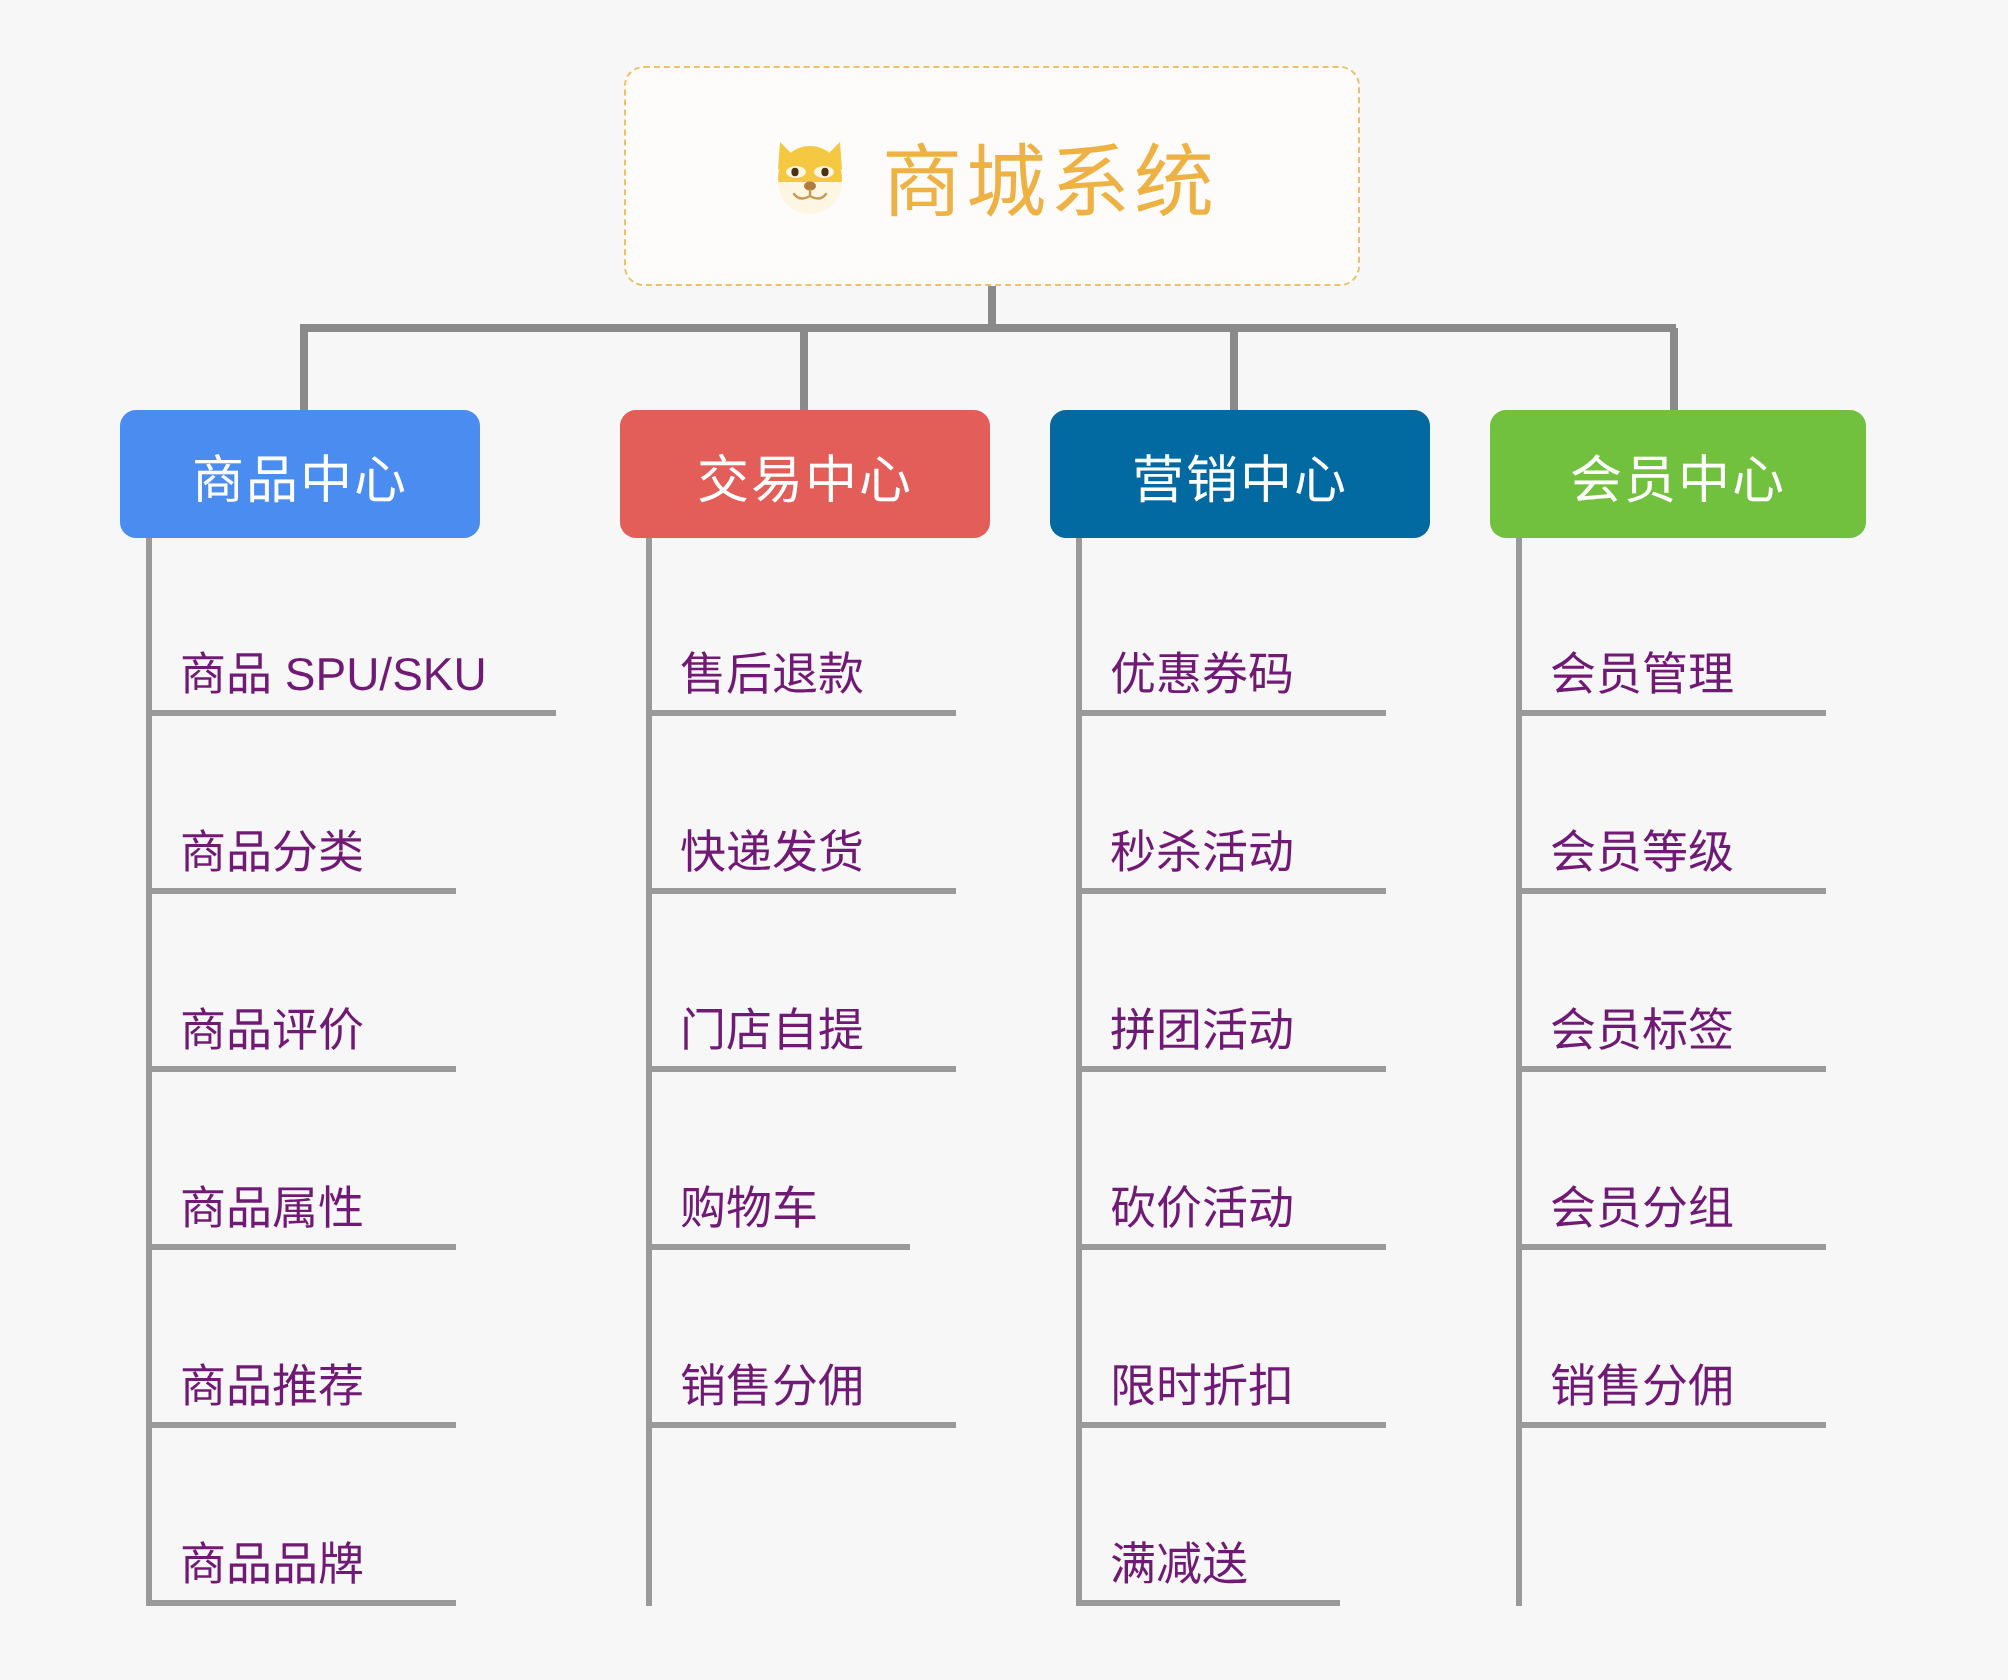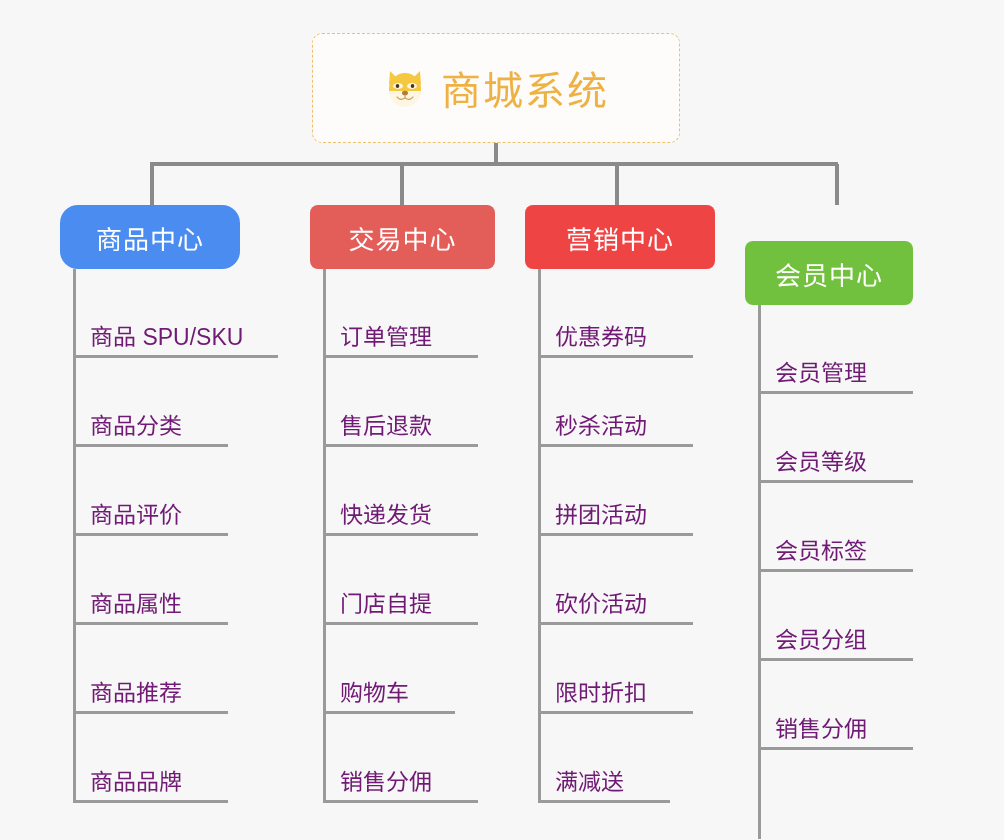--- a/index.html
+++ b/index.html
@@ -131,27 +131,27 @@
   .leaf-rule {
     position: absolute;
     left: 13px;
     bottom: 0;
     height: 3px;
     background: #9a9a9a;
   }
 
   
   #col-0 { left: 60px; }
-  #col-0 .header { width: 180px; border-radius: 18px; }
+  #col-0 .header { width: 180px; }
   #col-1 { left: 310px; }
   #col-1 .header { width: 185px; }
   #col-2 { left: 525px; }
   #col-2 .header { width: 190px; }
   #col-3 { left: 745px; }
-  #col-3 .header { width: 168px; margin-top: 36px; }
+  #col-3 .header { width: 188px; }
 </style>
 </head>
 <body>
 
 <div id="mindmap">
 
   <div class="root-node">
     <span class="root-emoji">
       <svg width="44" height="44" viewBox="0 0 44 44" aria-hidden="true">
         <path d="M7 5 L6 19 L15 13 Z" fill="#f5c842"></path>
@@ -206,24 +206,20 @@
       </div>
     </div>
   <div class="column" id="col-1">
       <div class="col-stem" style="background: rgb(138, 138, 138);"></div>
       <div class="header" style="background: rgb(227, 93, 89);">
         <span>交易中心</span>
       </div>
       <div class="leaves">
         <div class="spine" style="background: rgb(154, 154, 154); height: 534px;"></div>
         <div class="leaf">
-          <span class="leaf-label">订单管理</span>
-          <div class="leaf-rule" style="background: rgb(154, 154, 154); width: 155px;"></div>
-        </div>
-        <div class="leaf">
           <span class="leaf-label">售后退款</span>
           <div class="leaf-rule" style="background: rgb(154, 154, 154); width: 155px;"></div>
         </div>
         <div class="leaf">
           <span class="leaf-label">快递发货</span>
           <div class="leaf-rule" style="background: rgb(154, 154, 154); width: 155px;"></div>
         </div>
         <div class="leaf">
           <span class="leaf-label">门店自提</span>
           <div class="leaf-rule" style="background: rgb(154, 154, 154); width: 155px;"></div>
@@ -233,21 +229,21 @@
           <div class="leaf-rule" style="background: rgb(154, 154, 154); width: 132px;"></div>
         </div>
         <div class="leaf">
           <span class="leaf-label">销售分佣</span>
           <div class="leaf-rule" style="background: rgb(154, 154, 154); width: 155px;"></div>
         </div>
       </div>
     </div>
   <div class="column" id="col-2">
       <div class="col-stem" style="background: rgb(138, 138, 138);"></div>
-      <div class="header" style="background: #ef4444;">
+      <div class="header" style="background: #0369a1;">
         <span>营销中心</span>
       </div>
       <div class="leaves">
         <div class="spine" style="background: rgb(154, 154, 154); height: 534px;"></div>
         <div class="leaf">
           <span class="leaf-label">优惠券码</span>
           <div class="leaf-rule" style="background: rgb(154, 154, 154); width: 155px;"></div>
         </div>
         <div class="leaf">
           <span class="leaf-label">秒杀活动</span>

